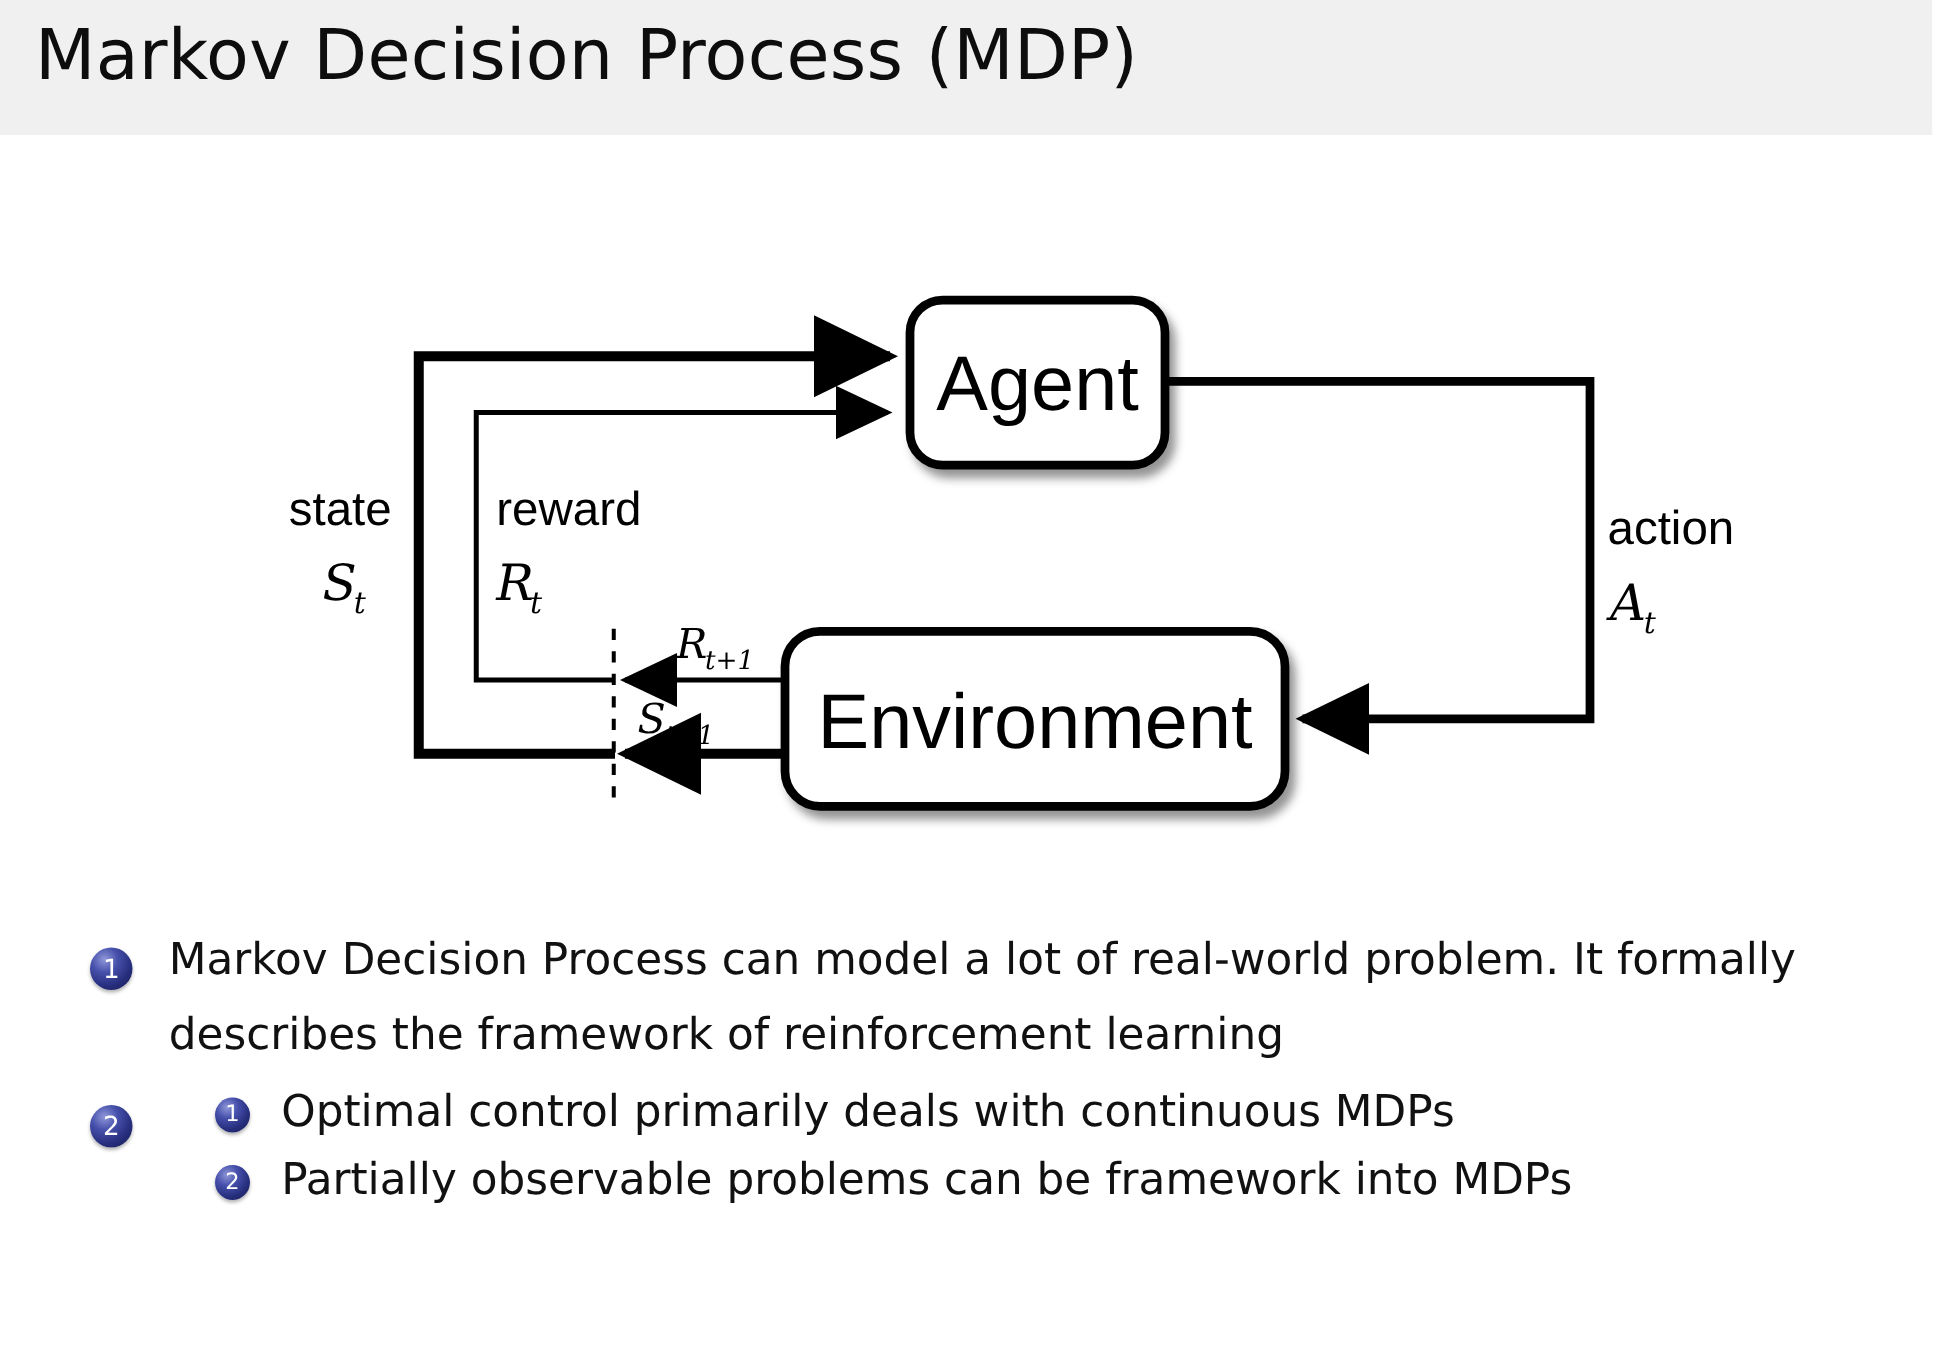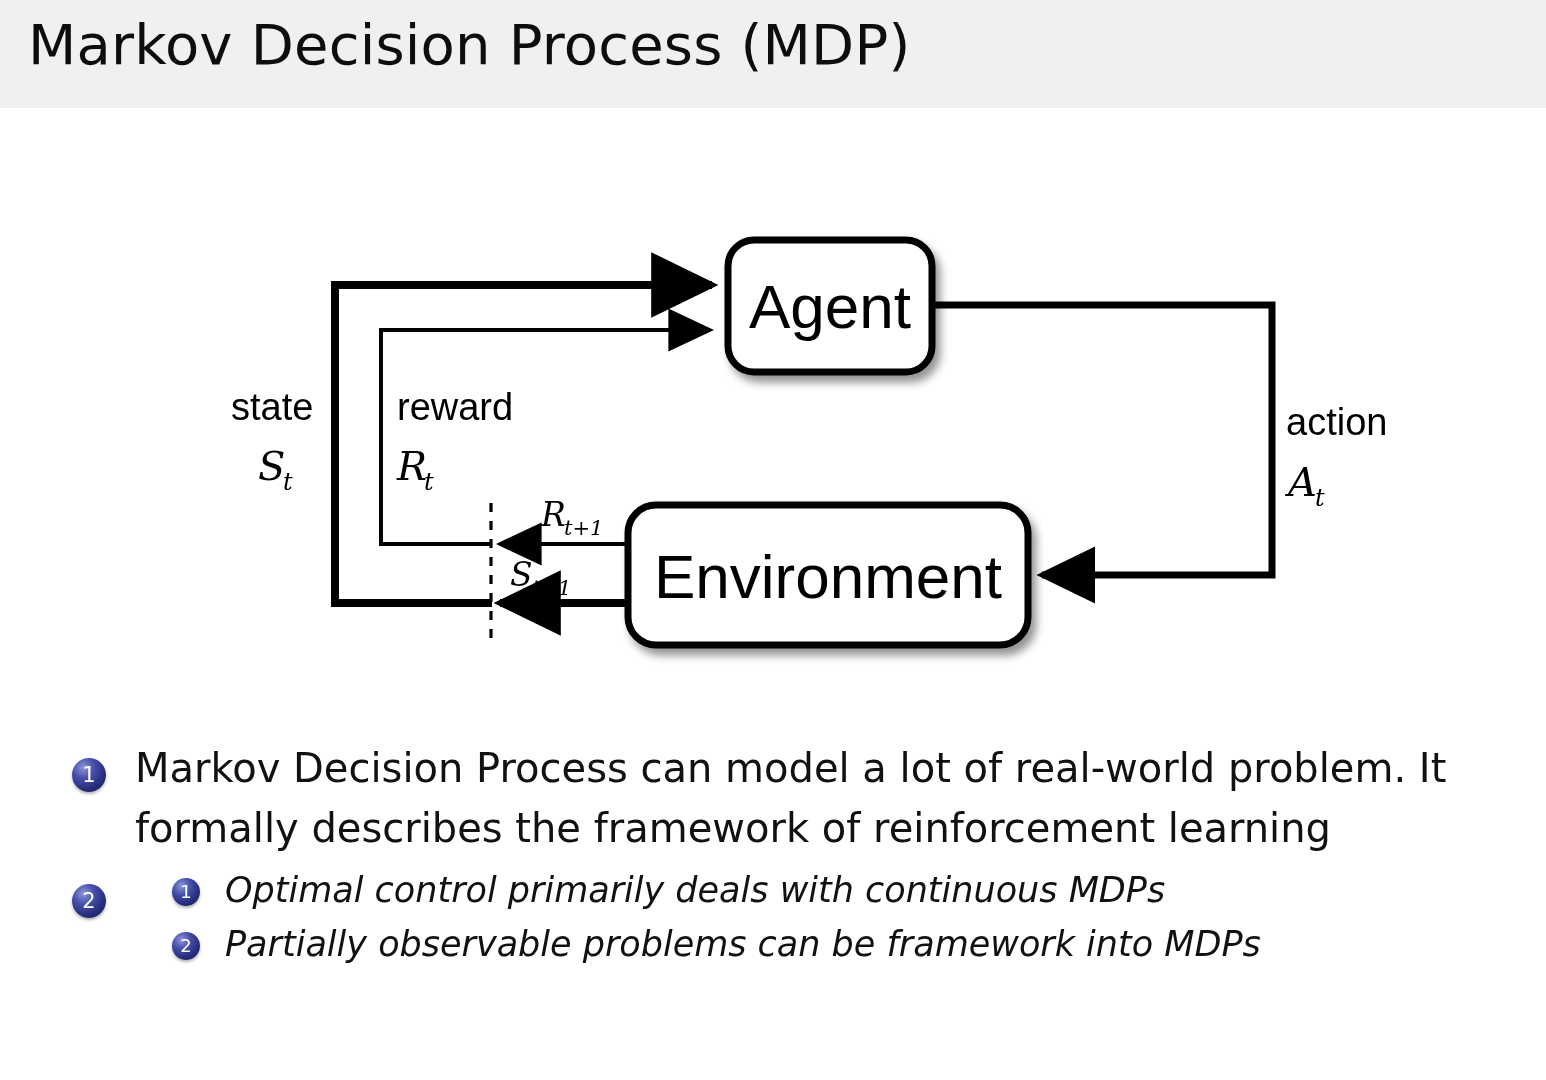--- a/index.html
+++ b/index.html
@@ -93,39 +93,38 @@
   .bullet-item {
     position: relative;
     display: block;
   }
   .bullet-l1 {
     padding-left: 135px;
     margin-bottom: 6px;
   }
   .bullet-l1 .bullet-text {
     font-family: "DejaVu Sans", sans-serif;
-    font-size: 40px;
+    font-size: 35px;
     line-height: 60px;
     color: #111;
     text-align: justify;
     padding-right: 48px;
   }
   .bullet-l2-group {
     padding-left: 60px;
   }
   .bullet-l2 {
     padding-left: 165px;
     margin-bottom: 2px;
   }
   .bullet-l2 .bullet-text {
     font-family: "DejaVu Sans", sans-serif;
     font-size: 35px;
     line-height: 52px;
     color: #111;
-    font-style: italic;
   }
 
   .ball {
     position: absolute;
     border-radius: 50%;
     color: #ffffff;
     text-align: center;
     font-family: "DejaVu Sans", sans-serif;
     font-weight: 500;
     background: radial-gradient(circle at 34% 28%, #8f97d8 0%, #4650ab 32%, #272f7e 64%, #161a52 100%);

